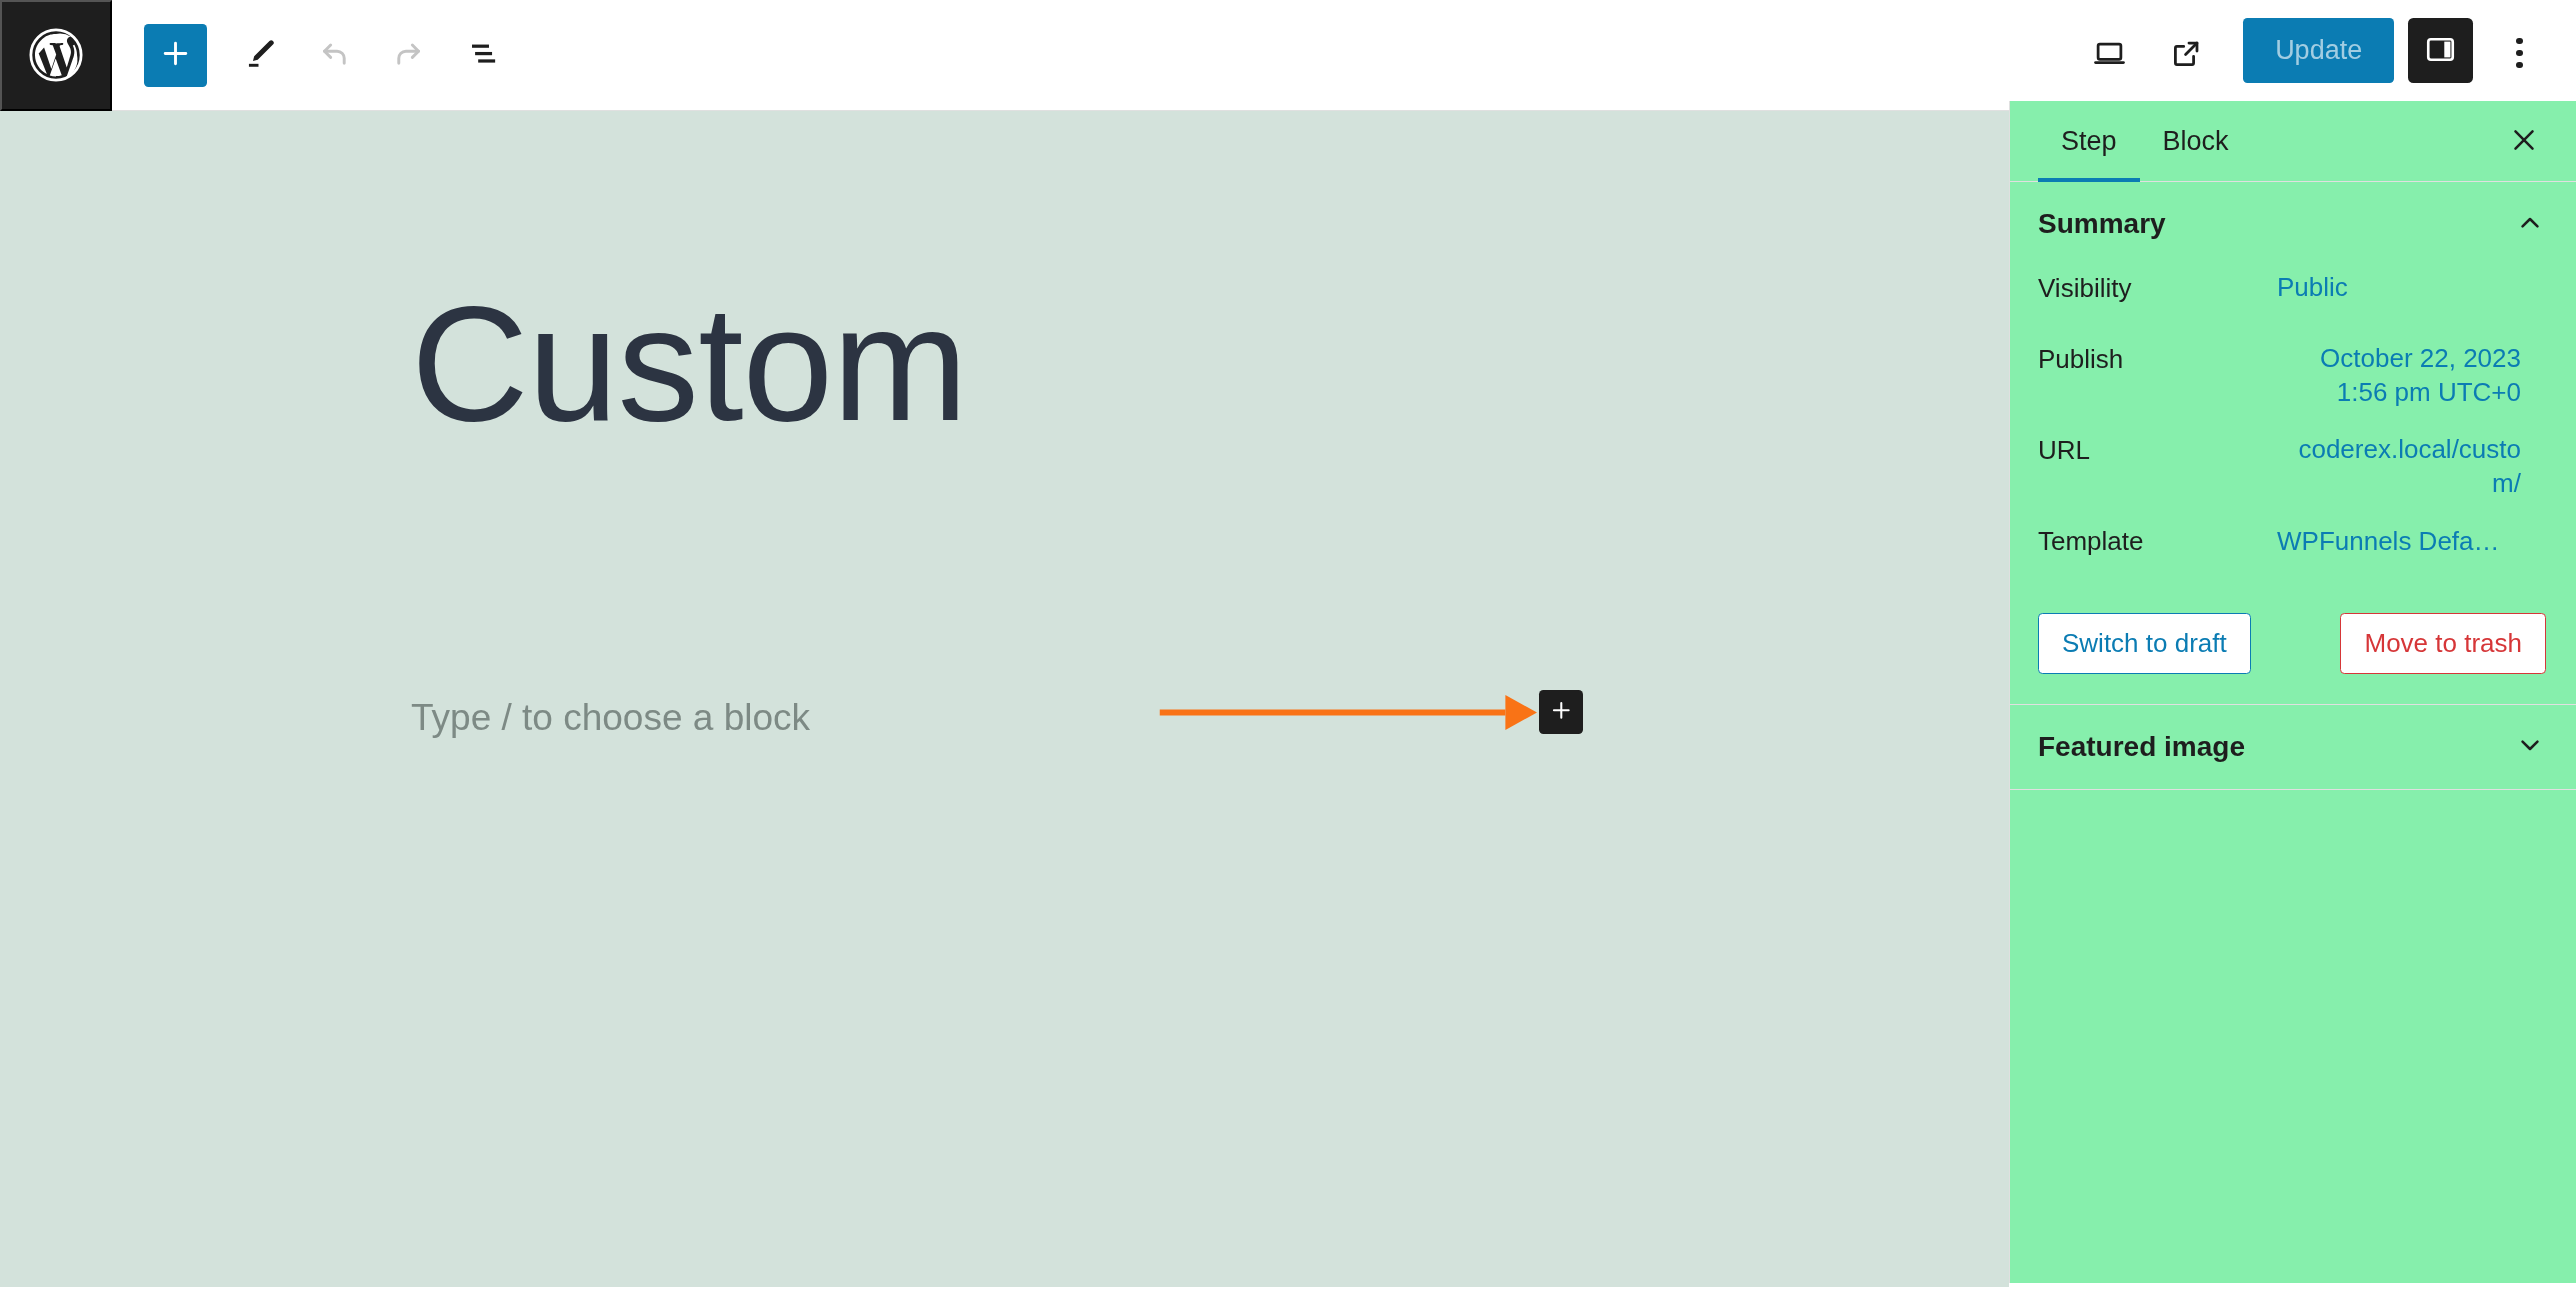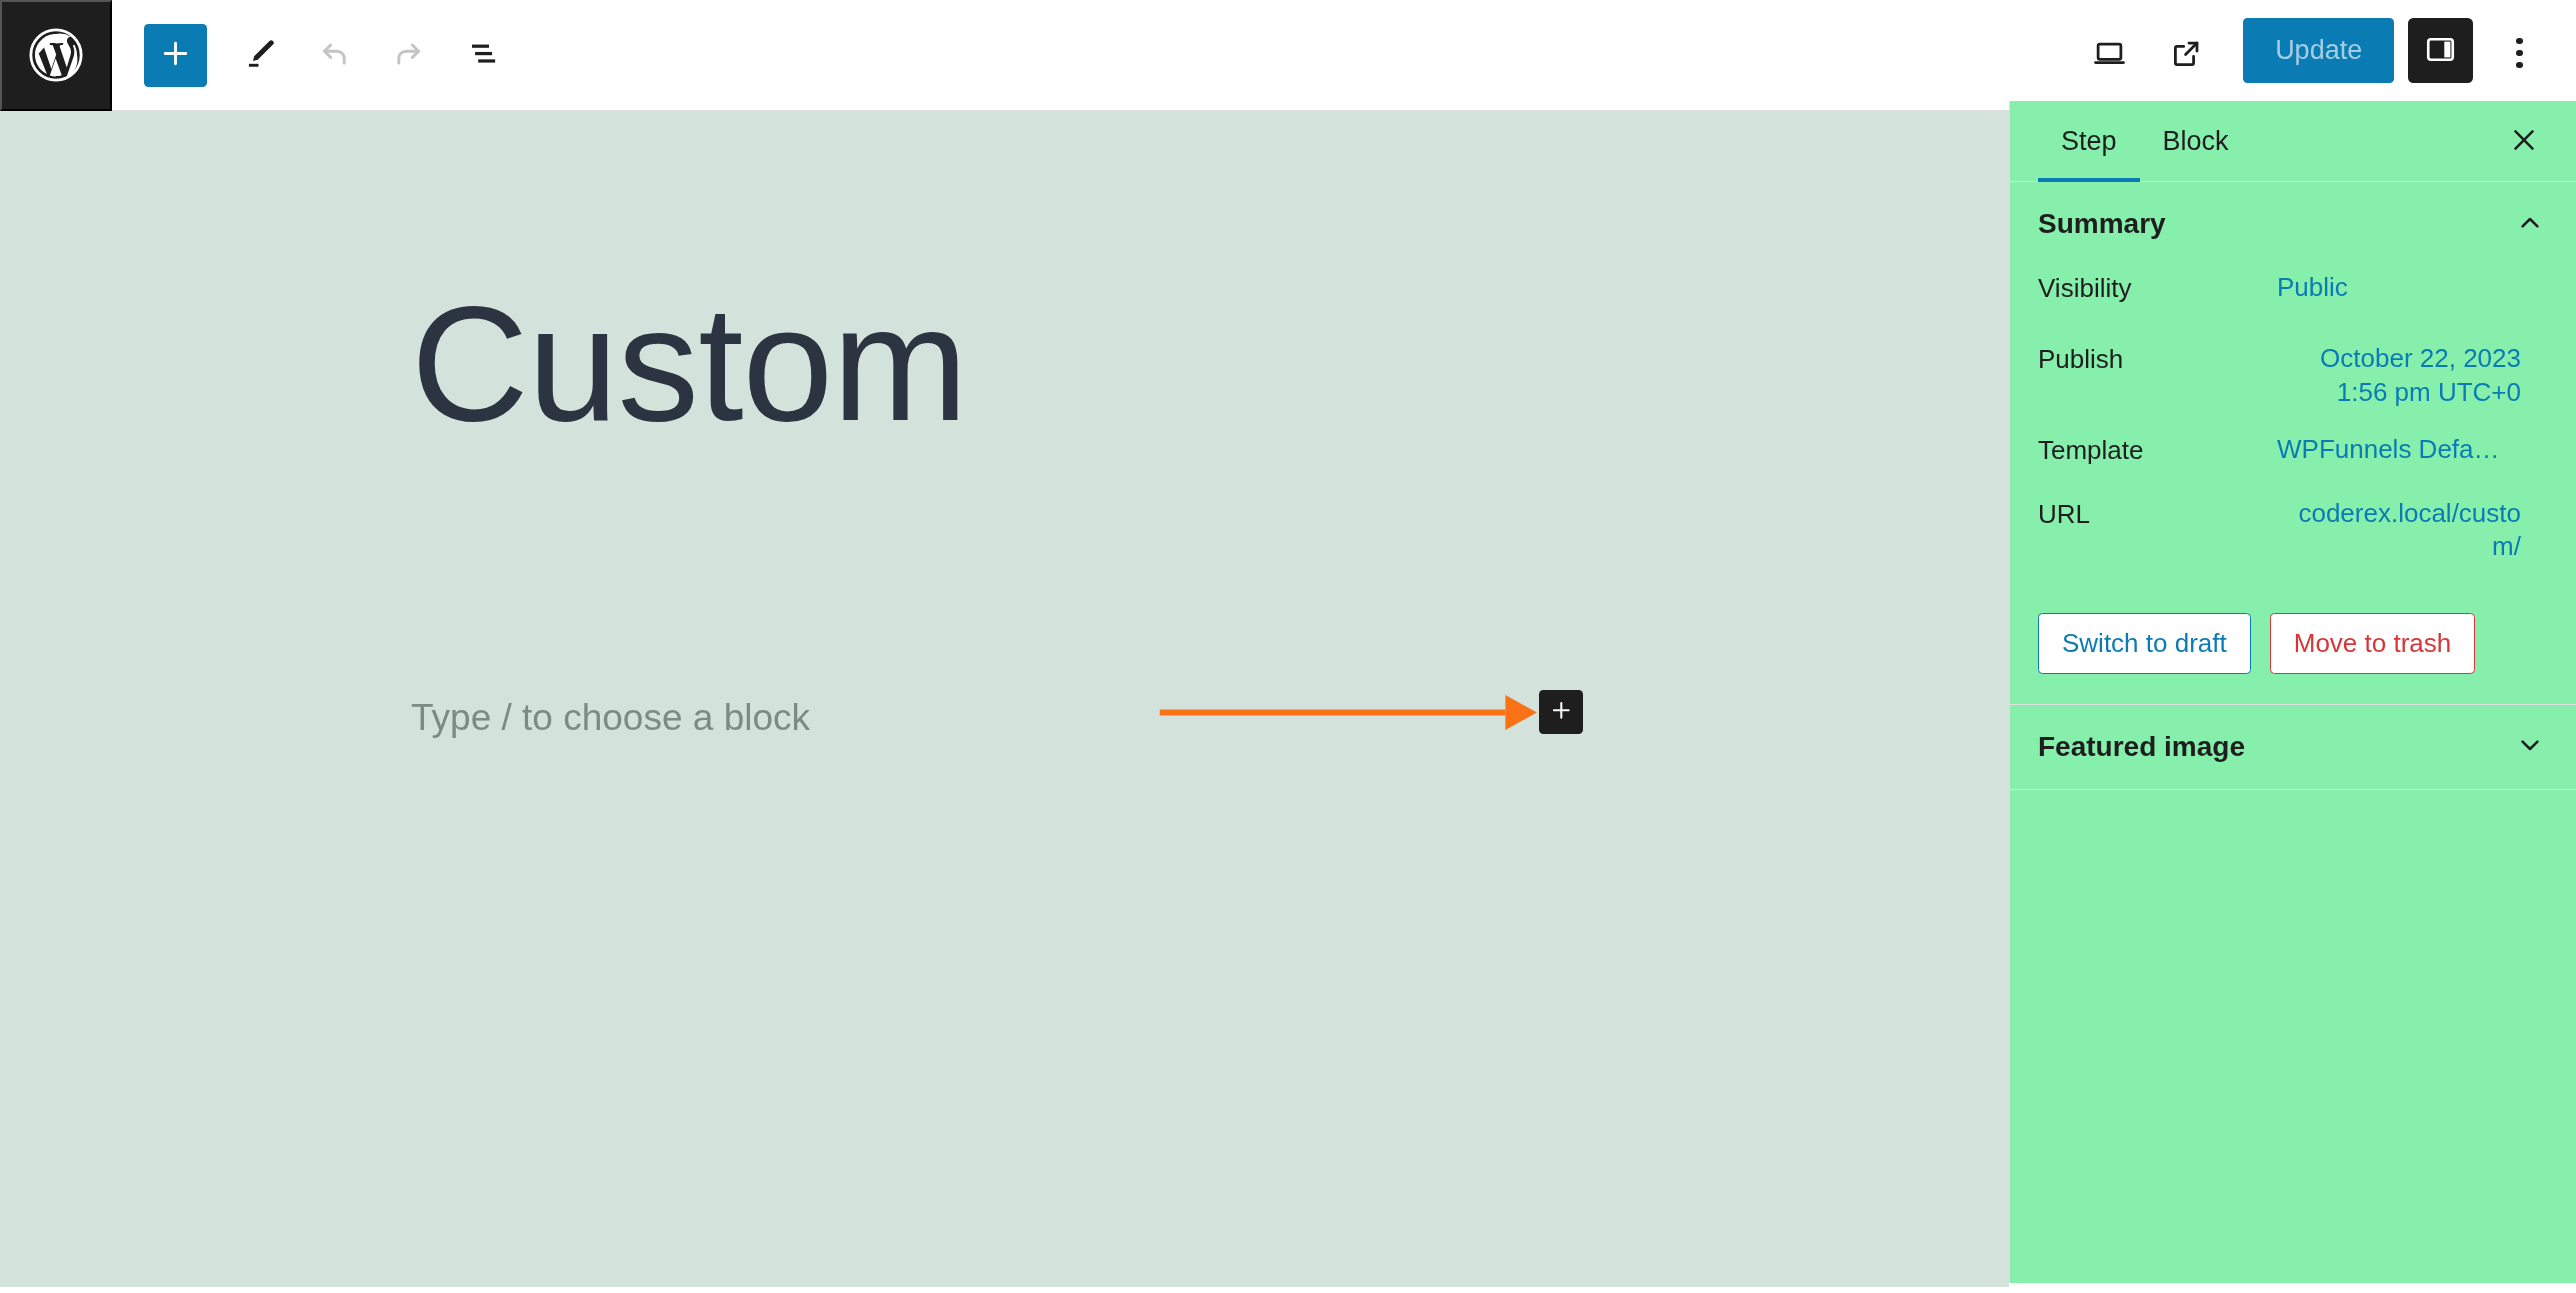--- a/index.html
+++ b/index.html
@@ -286,20 +286,21 @@
     cursor: pointer;
     font-family: "Liberation Sans", sans-serif;
     word-break: break-word;
     max-width: 244px;
   }
 
   .actions-row {
     display: flex;
     gap: 19px;
     padding: 24.6px 30px 30px 28px;
+    justify-content: space-between;
   }
 
   .btn-outline {
     height: 61px;
     padding: 0 23px;
     background: #ffffff;
     border: 1.8px solid #0b7cb3;
     border-radius: 4.4px;
     color: #0b7cb3;
     font-size: 26px;
@@ -475,27 +476,27 @@
         <span class="summary-label">Visibility</span>
         <button class="summary-value">Public</button>
       </div>
 
       <div class="summary-row">
         <span class="summary-label">Publish</span>
         <button class="summary-value">October 22, 2023 1:56 pm UTC+0</button>
       </div>
 
       <div class="summary-row">
+        <span class="summary-label">URL</span>
+        <button class="summary-value">coderex.local/custom/</button>
+      </div>
+
+      <div class="summary-row">
         <span class="summary-label">Template</span>
         <button class="summary-value">WPFunnels Defa…</button>
-      </div>
-
-      <div class="summary-row">
-        <span class="summary-label">URL</span>
-        <button class="summary-value">coderex.local/custom/</button>
       </div>
     </div>
 
     <div class="actions-row">
       <button class="btn-outline">Switch to draft</button>
       <button class="btn-outline danger">Move to trash</button>
     </div>
 
     <div class="panel-divider"></div>
 

